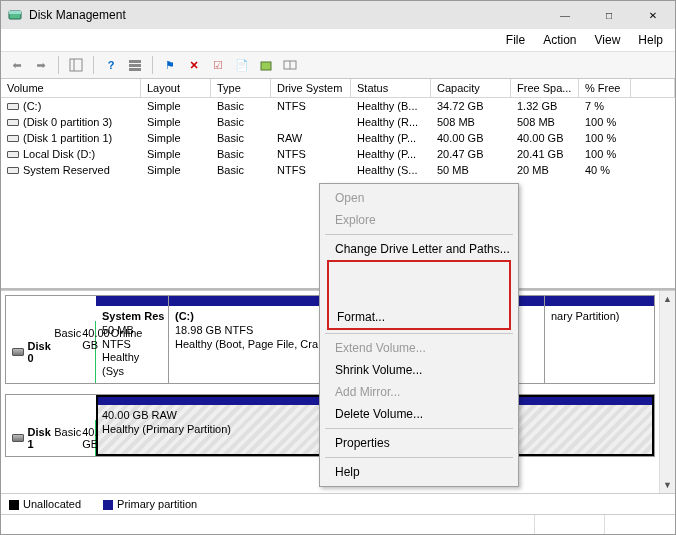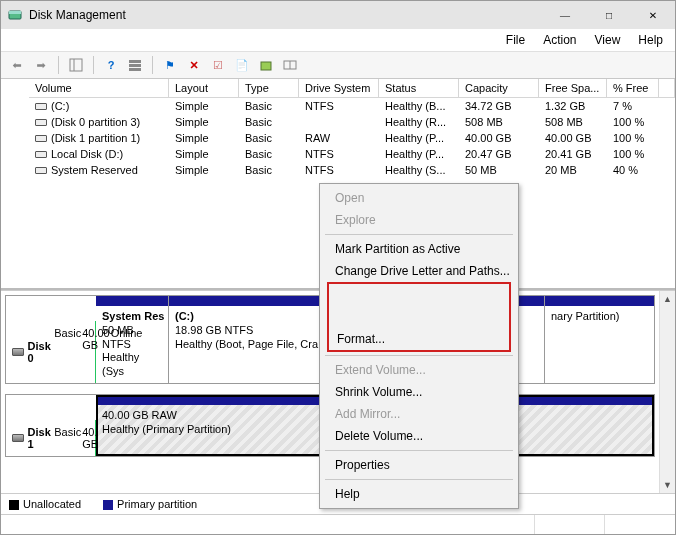--- a/index.html
+++ b/index.html
@@ -36,21 +36,21 @@
   .toolbar {
     display:flex; align-items:center; gap: 4px;
     padding: 3px 6px;
     border-top: 1px solid #e0e0e0;
     border-bottom: 1px solid #c8c8c8;
     background: #f6f6f6;
   }
   .tbtn { width:20px; height:20px; display:flex; align-items:center; justify-content:center; border:1px solid transparent; }
   .tsep { width:1px; height:18px; background:#c8c8c8; margin:0 3px; }
   
-  .volumes { border-bottom: 2px solid #bbb; padding-left: 28px; }
+  .volumes { border-bottom: 2px solid #bbb; }
   .vhead, .vrow { display:grid; grid-template-columns: 140px 70px 60px 80px 80px 80px 68px 52px 1fr; font-size: 11px; }
   .vhead { background: #fff; }
   .vhead .cell {
     border-right: 1px solid #d6d6d6;
     border-bottom: 1px solid #d6d6d6;
     padding: 3px 6px;
     font-weight: normal;
     white-space: nowrap; overflow: hidden; text-overflow: ellipsis;
   }
   .vrow .cell { padding: 2px 6px; white-space: nowrap; overflow: hidden; text-overflow: ellipsis; }
@@ -354,21 +354,20 @@
 <div class="statusbar">
   <div class="status-seg"></div>
   <div class="status-seg" style="flex:0 0 70px"></div>
   <div class="status-seg" style="flex:0 0 70px;border-right:none"></div>
 </div>
 
 <div class="context-menu">
   <div class="cm-item disabled">Open</div>
   <div class="cm-item disabled">Explore</div>
   <div class="cm-sep"></div>
-  <div class="cm-item">Mark Partition as Active</div>
   <div class="cm-item">Change Drive Letter and Paths...</div>
   <div class="cm-highlight">
     <div class="cm-item">Format...</div>
   </div>
   <div class="cm-sep"></div>
   <div class="cm-item disabled">Extend Volume...</div>
   <div class="cm-item">Shrink Volume...</div>
   <div class="cm-item disabled">Add Mirror...</div>
   <div class="cm-item">Delete Volume...</div>
   <div class="cm-sep"></div>

